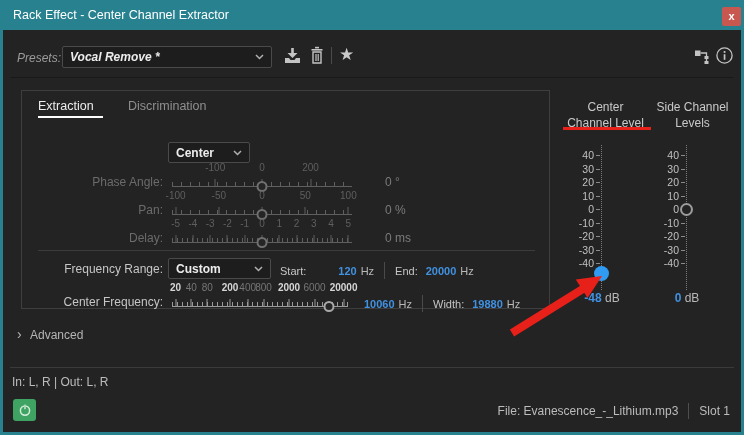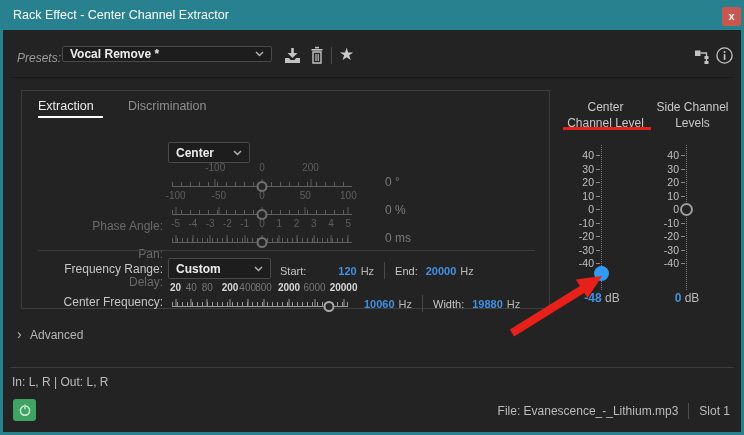--- a/index.html
+++ b/index.html
@@ -20,21 +20,21 @@
   .vsep{position:absolute;width:1px;background:#4a4a4a;}
   .hdiv{position:absolute;height:1px;background:#191919;}
   .hdiv2{position:absolute;height:1px;background:#3a3a3a;}
   
   .gbox{position:absolute;left:21px;top:90px;width:529px;height:219px;border:1px solid #3e3e3e;box-sizing:border-box;}
   .tab{position:absolute;font-size:12.5px;white-space:nowrap;}
   .tab.active{color:#ececec;}
   .tab.inactive{color:#8f8f8f;}
   .tab-underline{position:absolute;height:2px;background:#fdfdfd;}
   .rlab{position:absolute;width:120px;text-align:right;font-size:12px;white-space:nowrap;}
-  .enab{color:#c6c6c6;} .dim{color:#6b6b6b;margin-top:44px;}
+  .enab{color:#c6c6c6;} .dim{color:#6b6b6b;}
   .rowval{position:absolute;font-size:12px;color:#7b7b7b;white-space:nowrap;}
   
   .hslider{position:absolute;height:31px;color:#5f5f5f;}
   .hslider.enabled{color:#9a9a9a;}
   .tl{position:absolute;top:0;transform:translateX(-50%);font-size:10px;color:inherit;white-space:nowrap;}
   .hslider.enabled .tl{color:#767676;}
   .hslider.enabled .tl.maj{color:#d6d6d6;font-weight:bold;}
   .htrack{position:absolute;left:0;right:0;top:15px;height:9px;border-bottom:1px solid currentColor;
           background-image:linear-gradient(90deg,currentColor 1px,transparent 1px);
           background-repeat:repeat-x;background-position:left bottom;}
@@ -71,21 +71,21 @@
 
 <div class="window">
   <div class="content-bg"></div>
 
   <div class="titlebar">
     <span class="win-title">Rack Effect - Center Channel Extractor</span>
     <div class="close-btn">x</div>
   </div>
 
   <span class="lab graylab" style="left:17px;top:51px;">Presets:</span>
-  <div class="dd" style="left:62px;top:46px;width:210px;height:16px;">
+  <div class="dd" style="left:62px;top:46px;width:210px;height:22px;font-style:italic;">
     <span>Vocal Remove *</span>
     <svg width="9" height="6" viewBox="0 0 9 6">
         <polyline points="1,1 4.5,4.5 8,1" fill="none" stroke="#b0b0b0" stroke-width="1.5"></polyline>
       </svg>
   </div>
   <svg class="icon" style="left:283px;top:46px;" width="19" height="19" viewBox="0 0 19 19">
     <rect x="8.2" y="2" width="2.6" height="5" fill="#c3c3c3"></rect>
     <polygon points="9.5,12 4.5,7 14.5,7" fill="#c3c3c3"></polygon>
     <path d="M2 12 h4 l1.5 2 h4 l1.5 -2 h4 v5 H2 z" fill="#c3c3c3"></path>
   </svg>

